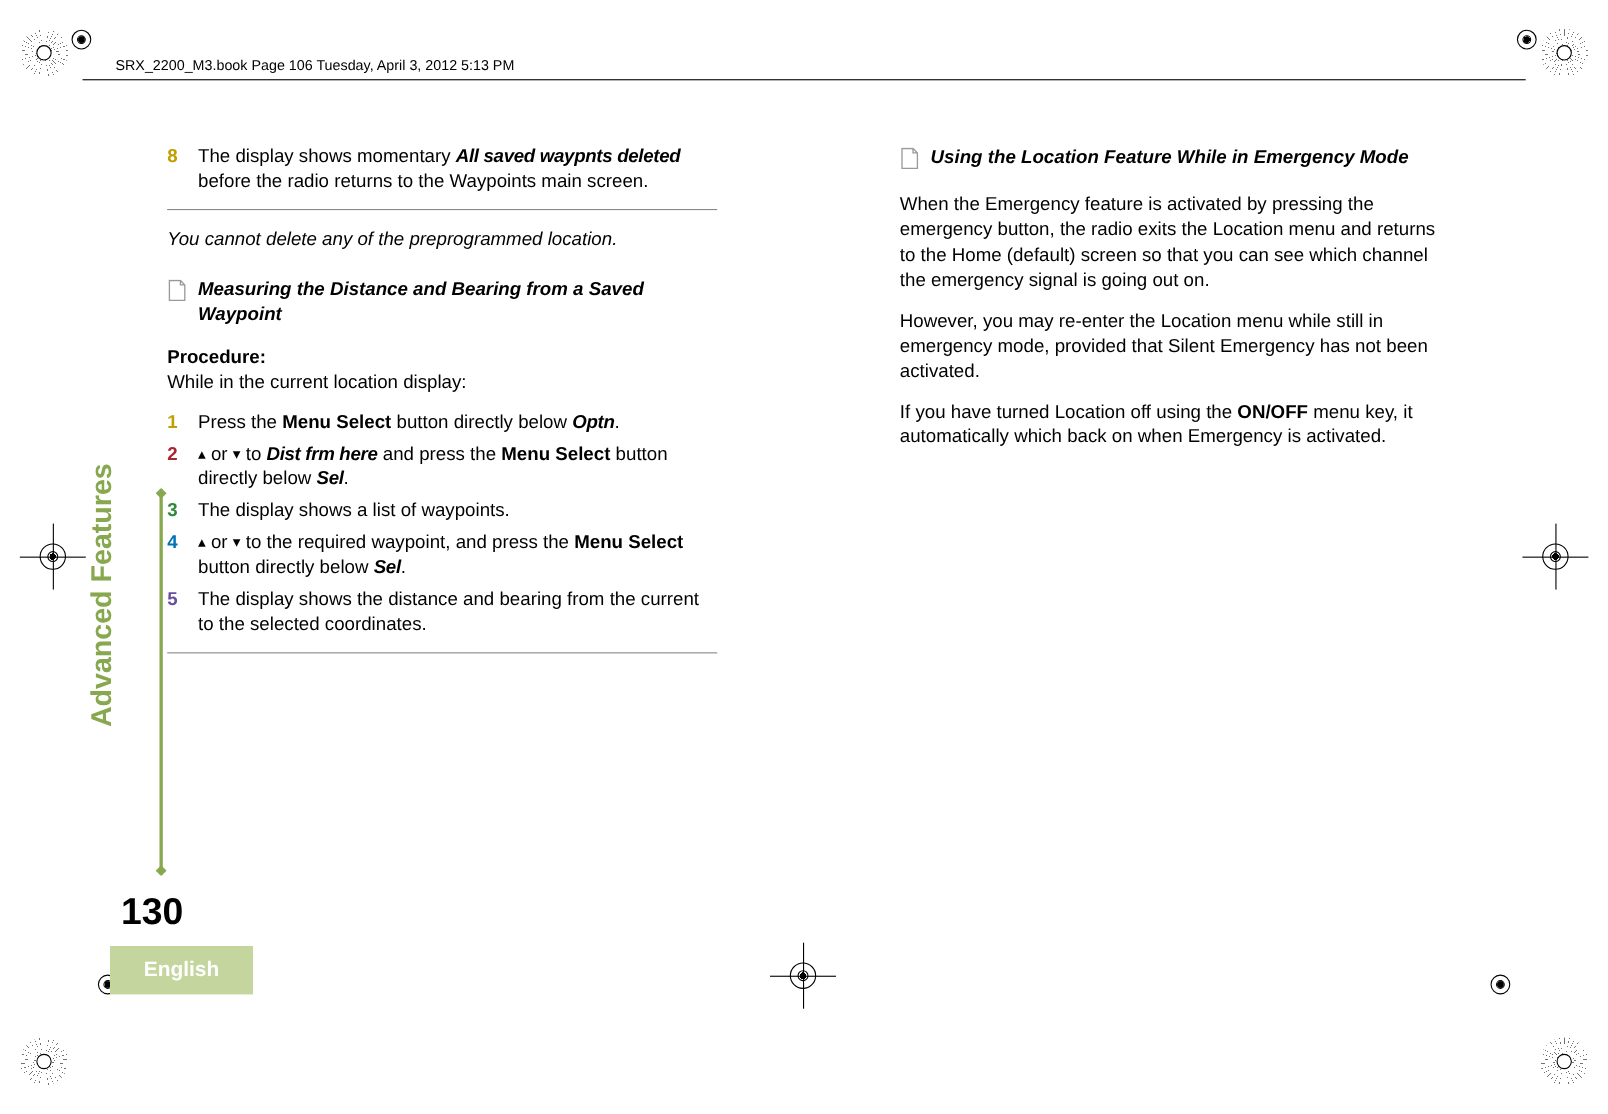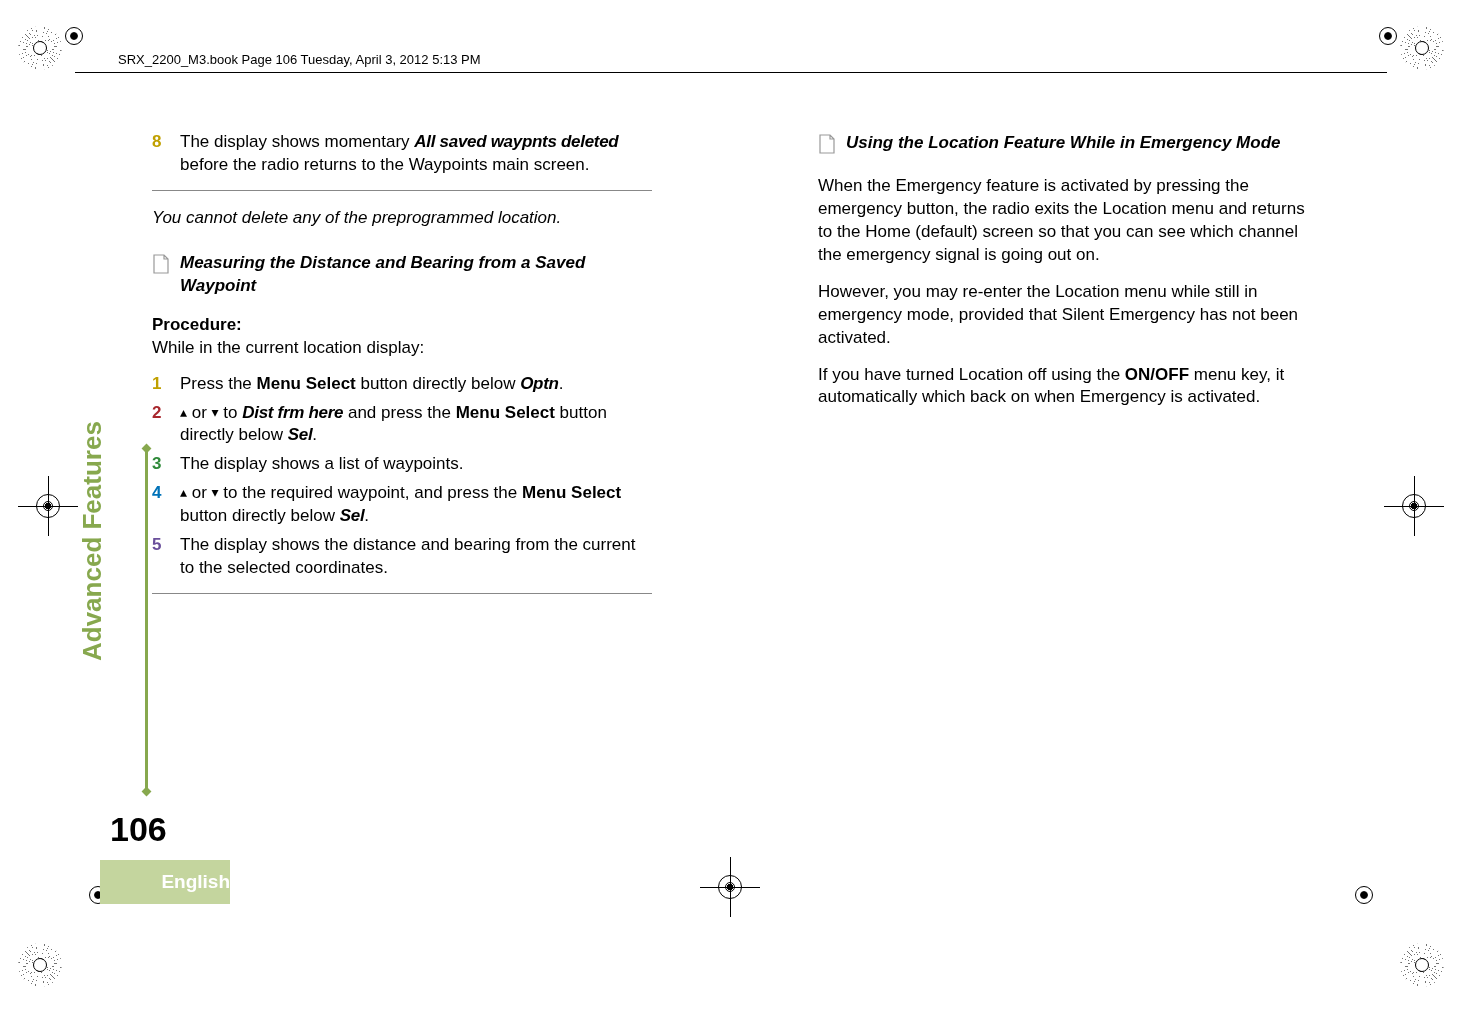--- a/index.html
+++ b/index.html
@@ -22,21 +22,21 @@
     transform: translate(-50%,-50%); border: 1px solid #000; border-radius: 50%;
   }
   
   .mark-cross { position: absolute; width: 60px; height: 60px; }
   .mark-cross .hline { position: absolute; left: 0; top: 50%; width: 100%; height: 1px; background: #000; }
   .mark-cross .vline { position: absolute; top: 0; left: 50%; height: 100%; width: 1px; background: #000; }
   .mark-cross .ring { position: absolute; left: 50%; top: 50%; width: 24px; height: 24px; transform: translate(-50%,-50%); border: 1px solid #000; border-radius: 50%; }
   .mark-cross .ring.inner { width: 10px; height: 10px; background: radial-gradient(circle, #000 0 3px, transparent 3px); }
   
   .header-meta {
-    position: absolute; left: 118px; top: 52px;
+    position: absolute; left: 105px; top: 52px;
     font-size: 13px; color: #000;
   }
   .header-rule {
     position: absolute; left: 75px; top: 72px; right: 75px; height: 1px; background: #000;
     width: 1312px;
   }
   
   
   .content {
     position: absolute;
@@ -107,21 +107,21 @@
     position: absolute;
     left: 110px; top: 810px;
     font-size: 34px; font-weight: bold; color: #000;
   }
   
   .lang-block {
     position: absolute;
     left: 100px; top: 860px;
     width: 130px; height: 44px;
     background: #c4d59e;
-    display: flex; align-items: center; justify-content: flex-end;
+    display: flex; align-items: center; justify-content: center;
   }
   .lang-block span { font-size: 19px; font-weight: bold; color: #fff; }
   
   .doc-icon svg { width: 18px; height: 20px; }
   .doc-icon { margin-top: 2px; }
 </style>
 </head>
 <body>
 
 <div class="page-wrap">
@@ -242,18 +242,18 @@
       <div class="para">When the Emergency feature is activated by pressing the emergency button, the radio exits the Location menu and returns to the Home (default) screen so that you can see which channel the emergency signal is going out on.</div>
       <div class="para">However, you may re-enter the Location menu while still in emergency mode, provided that Silent Emergency has not been activated.</div>
       <div class="para">
         <span>If you have turned Location off using the </span><span class="bold">ON/OFF</span><span> menu key, it automatically which back on when Emergency is activated.</span>
       </div>
     </div>
   </div>
 
   <div class="spine-bar"></div>
   <div class="spine-label">Advanced Features</div>
-  <div class="page-number">106</div>
+  <div class="page-number">130</div>
   <div class="lang-block">
     <span>English</span>
   </div>
 
 </div>
 
 </body></html>

